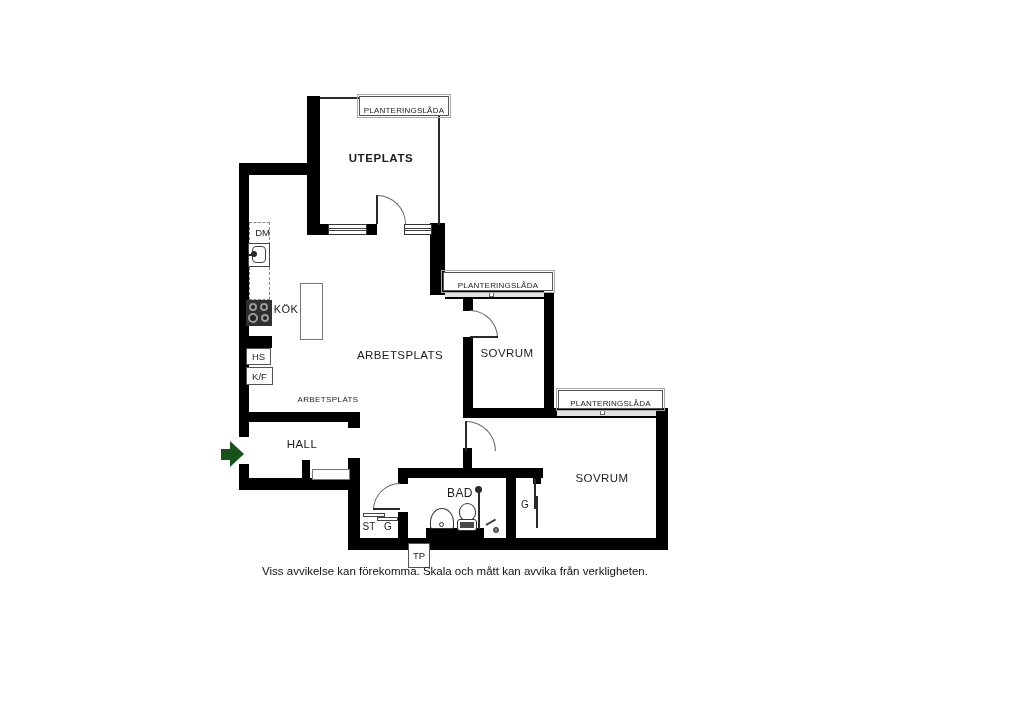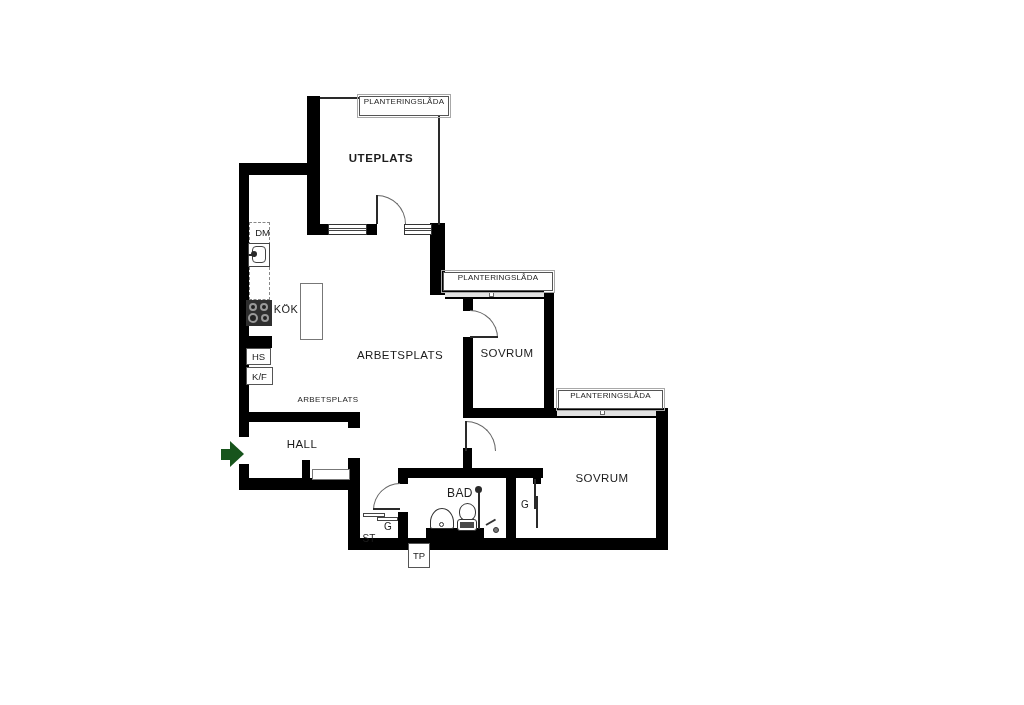--- a/index.html
+++ b/index.html
@@ -4,21 +4,21 @@
 <style>
   html,body{margin:0;padding:0;background:#fff;}
   .plan{position:relative;width:1024px;height:705px;background:#fff;overflow:hidden;
         font-family:"Liberation Sans",sans-serif;color:#1c1c1c;}
   .w{position:absolute;background:#000;}
   .ln{position:absolute;background:#2a2a2a;}
   .box{position:absolute;background:#fff;border:1px solid #555;box-sizing:border-box;}
   .dash{position:absolute;background:#fff;border:1px dashed #888;box-sizing:border-box;}
   .lbl{position:absolute;white-space:nowrap;text-align:center;color:#1c1c1c;}
   .planter{position:absolute;background:#fff;border:1px solid #555;outline:1px solid #a8a8a8;
-           outline-offset:1px;display:flex;align-items:flex-start;justify-content:center;
+           outline-offset:1px;display:flex;align-items:flex-end;justify-content:center;
            font-size:8px;letter-spacing:.2px;color:#222;box-sizing:border-box;}
   .winband{position:absolute;background:#e2e2e2;border-top:2px solid #000;
            border-bottom:2px solid #000;box-sizing:border-box;}
   .winh{position:absolute;border:1px solid #333;box-sizing:border-box;
         background:linear-gradient(to bottom,#fff 0 30%,#444 30% 42%,#fff 42% 58%,#444 58% 70%,#fff 70% 100%);}
   .arc{position:absolute;box-sizing:border-box;}
   .tick{position:absolute;background:#fff;border:1px solid #666;box-sizing:border-box;}
   .cell{display:flex;align-items:center;justify-content:center;}
 </style>
 </head>
@@ -140,18 +140,19 @@
 
   <div class="lbl" style="left:341px;top:152px;width:80px;font-size:11.5px;letter-spacing:.6px;font-weight:bold;">UTEPLATS</div>
   <div class="lbl" style="left:350px;top:349px;width:100px;font-size:11.5px;letter-spacing:.4px;">ARBETSPLATS</div>
   <div class="lbl" style="left:271px;top:303px;width:30px;font-size:11px;letter-spacing:.4px;">KÖK</div>
   <div class="lbl" style="left:477px;top:347px;width:60px;font-size:11.5px;letter-spacing:.4px;">SOVRUM</div>
   <div class="lbl" style="left:572px;top:472px;width:60px;font-size:11.5px;letter-spacing:.4px;">SOVRUM</div>
   <div class="lbl" style="left:282px;top:438px;width:40px;font-size:11.5px;letter-spacing:.4px;">HALL</div>
   <div class="lbl" style="left:440px;top:486px;width:40px;font-size:12px;letter-spacing:.4px;">BAD</div>
   <div class="lbl" style="left:293px;top:395px;width:70px;font-size:8px;letter-spacing:.4px;">ARBETSPLATS</div>
   <div class="lbl" style="left:246px;top:227px;width:24px;font-size:9.5px;text-align:right;">DM</div>
-  <div class="lbl" style="left:358px;top:521px;width:22px;font-size:10px;margin-top:12px;">ST</div>
+  <div class="lbl" style="left:358px;top:521px;width:22px;font-size:10px;">ST</div>
   <div class="lbl" style="left:380px;top:521px;width:16px;font-size:10px;">G</div>
   <div class="lbl" style="left:516px;top:499px;width:18px;font-size:10px;">G</div>
 
+  <div class="lbl" style="left:250px;top:565px;width:410px;font-size:11.5px;color:#111;">Viss avvikelse kan förekomma. Skala och mått kan avvika från verkligheten.</div>
 
 </div>
 
 </body></html>

